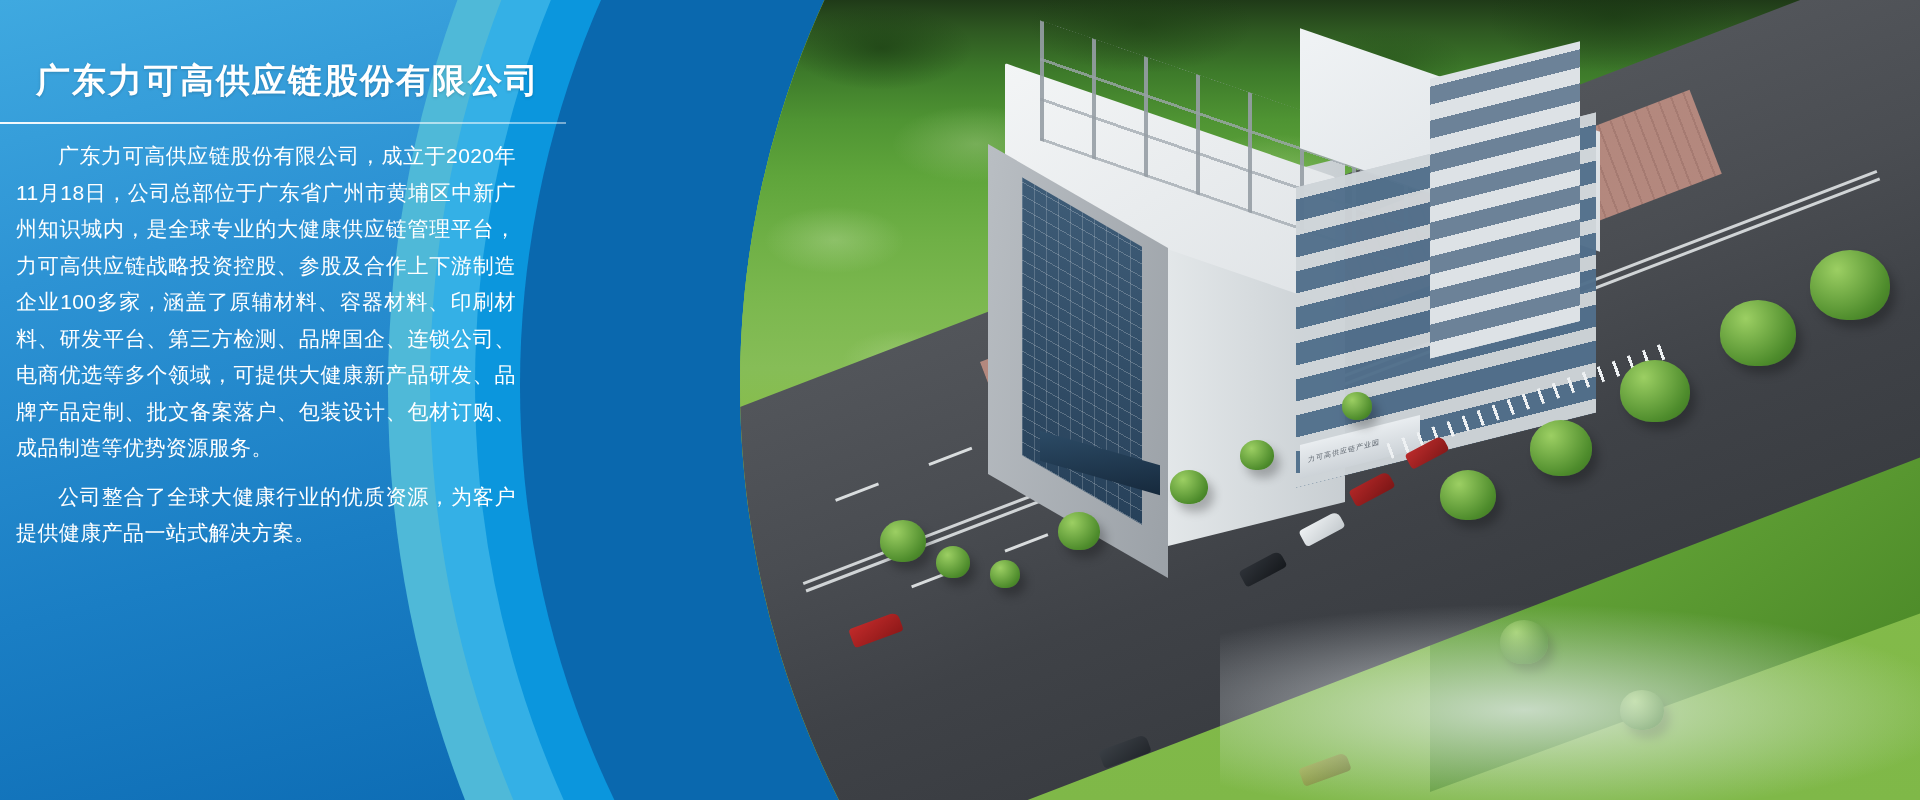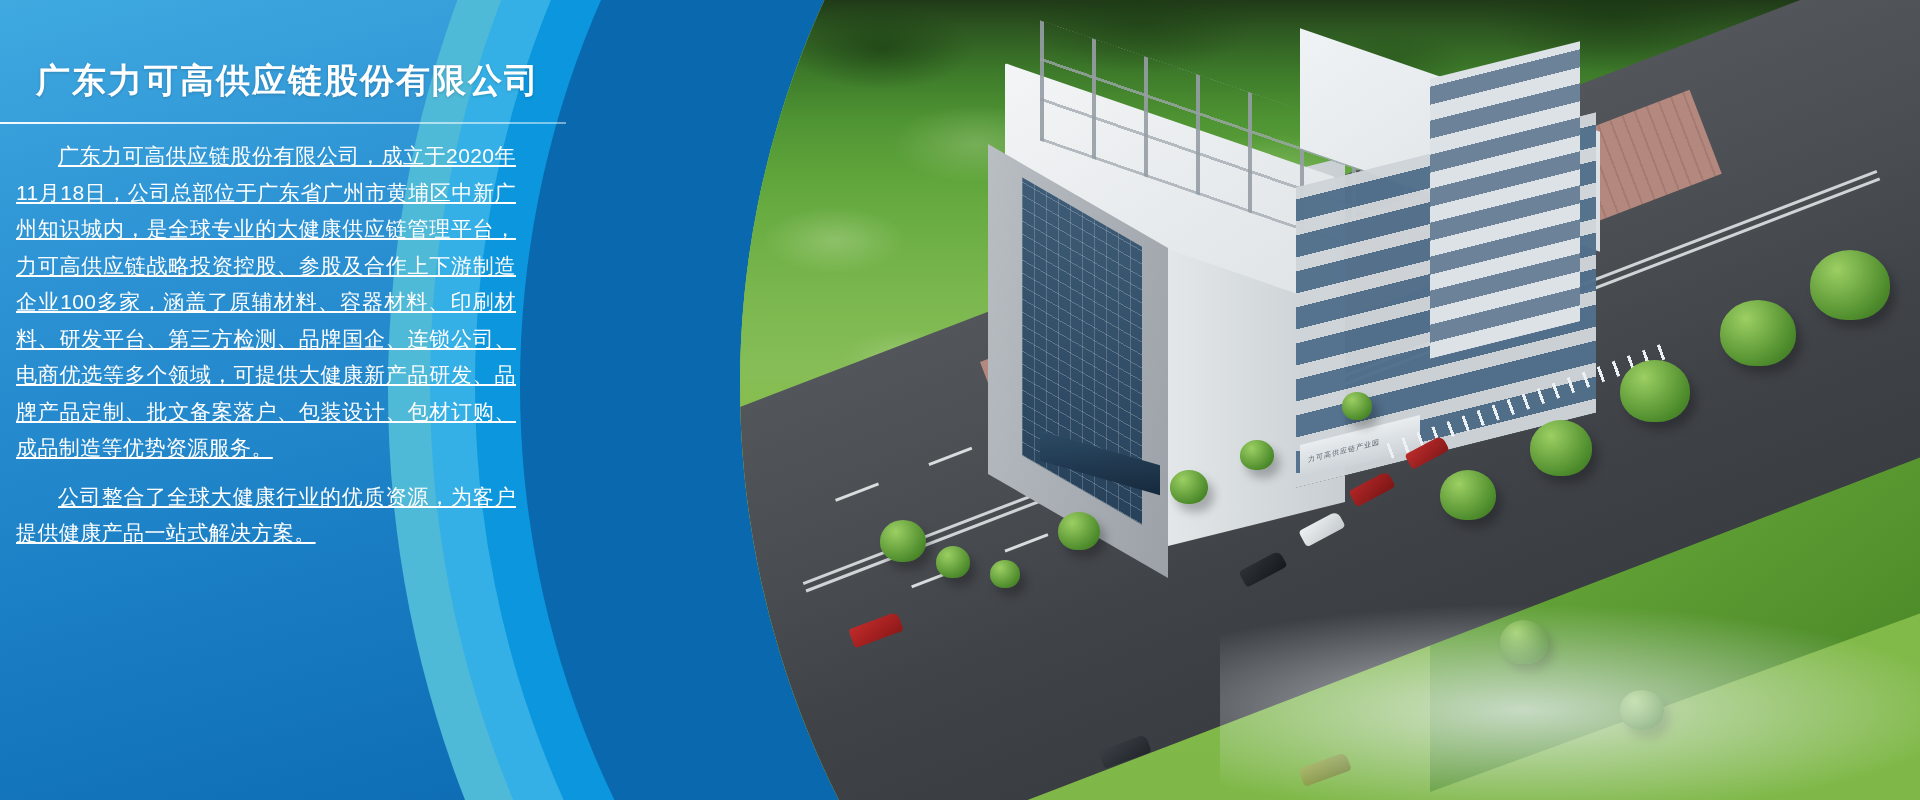--- a/index.html
+++ b/index.html
@@ -152,21 +152,21 @@
   }
   .divider{
     position:absolute;left:0;top:122px;width:566px;height:2px;
     background:linear-gradient(90deg,rgba(255,255,255,.95),rgba(255,255,255,.45));
   }
   .body{
     position:absolute;left:16px;top:138px;width:500px;
     font-size:21px;line-height:36.5px;color:#ffffff;
     letter-spacing:.4px;text-align:justify;
   }
-  .body p{margin:0;text-indent:2em;text-decoration:underline;}
+  .body p{margin:0;text-indent:2em;}
   .body p + p{margin-top:12px;}
 </style>
 </head>
 <body>
 
 <div class="banner">
 
   <div class="arc arc-a"></div>
   <div class="arc arc-b"></div>
   <div class="arc arc-c"></div>

